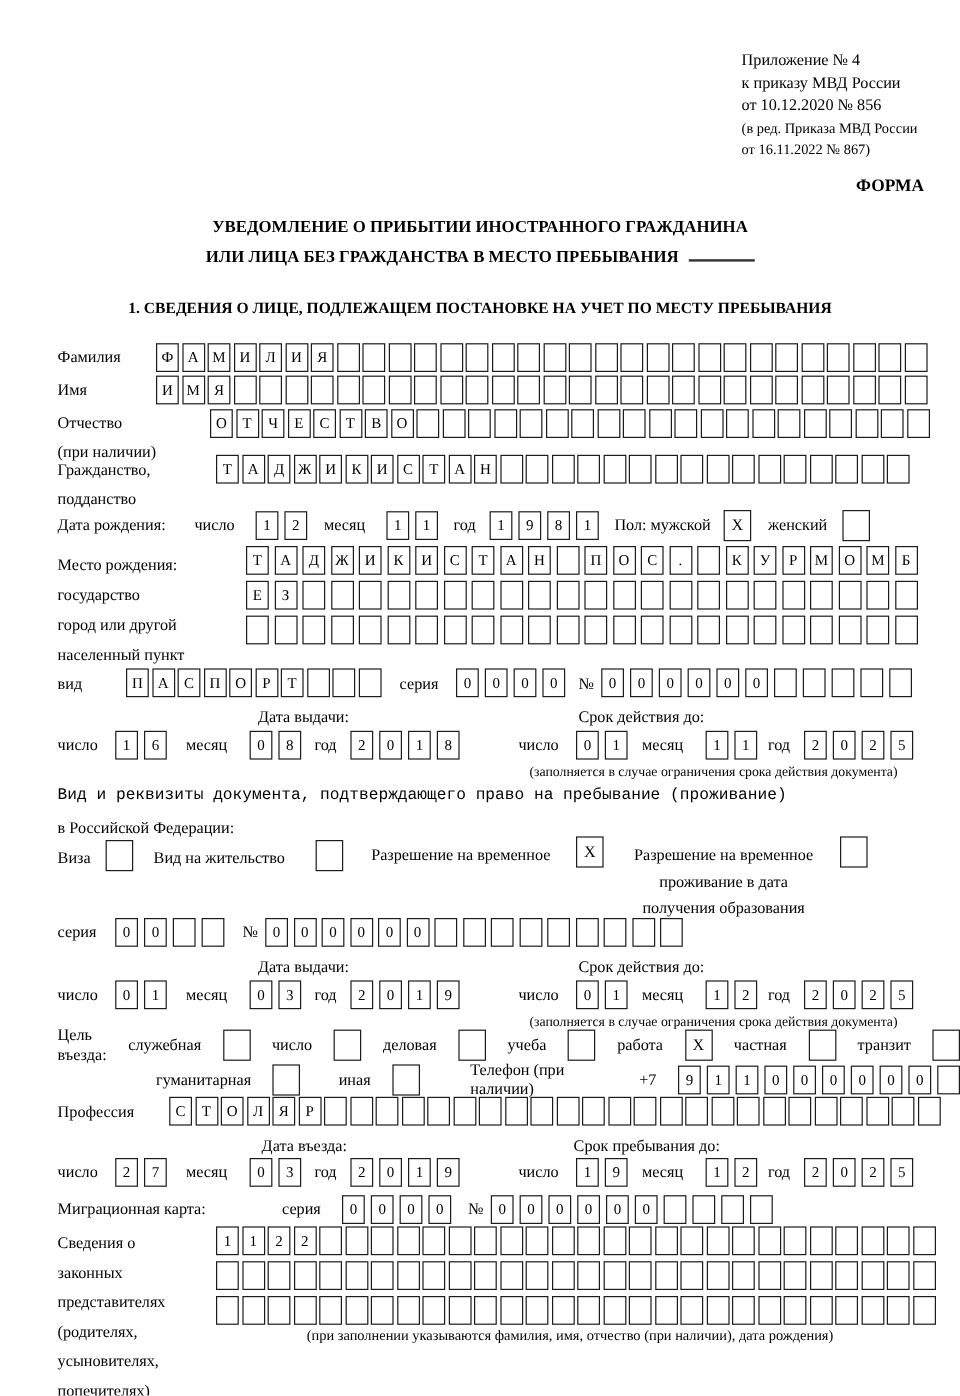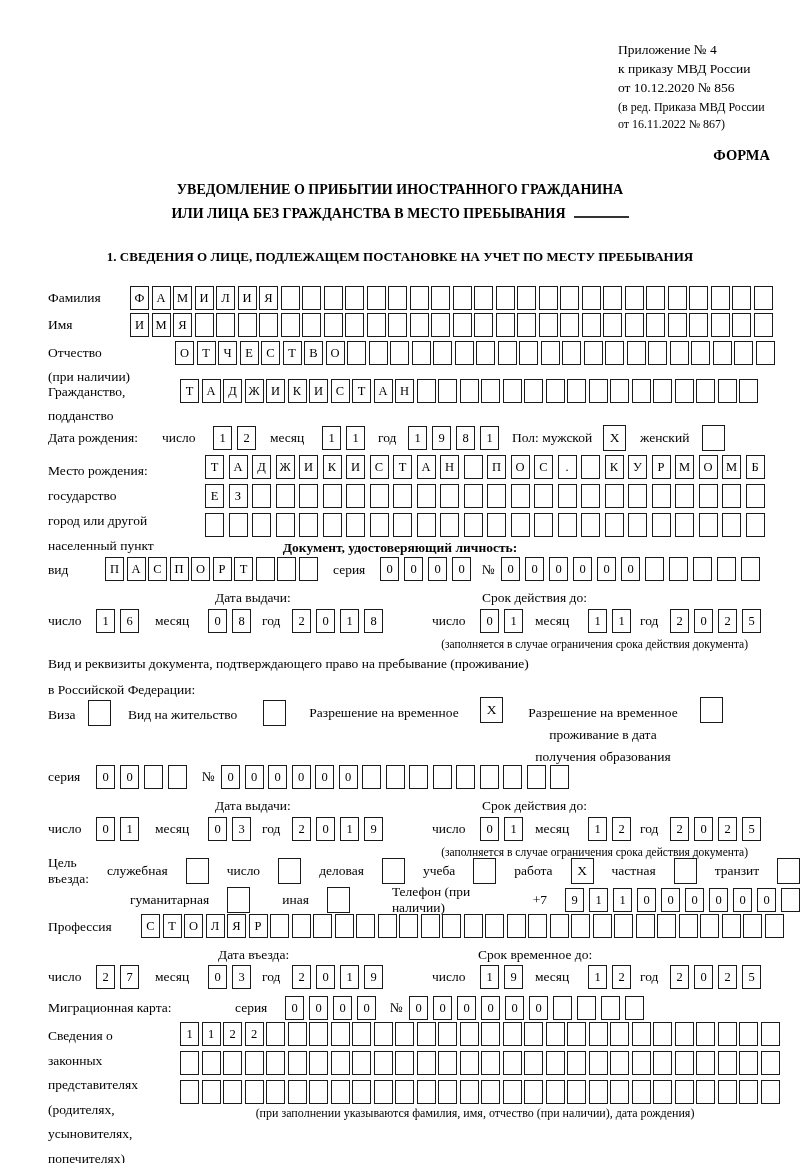--- a/index.html
+++ b/index.html
@@ -286,21 +286,20 @@
       <span class="cell"></span>
       <span class="cell"></span>
       <span class="cell"></span>
       <span class="cell"></span>
       <span class="cell"></span>
       <span class="cell"></span>
       <span class="cell"></span>
       <span class="cell"></span>
     </div>
 
-  <div class="abs center b" style="top:540px; font-size:13.5px;">Документ, удостоверяющий личность:</div>
   <div class="abs" style="left:48px; top:562px;">вид</div>
   <div class="cells abs" style="left:105px; top:557px;">
       <span class="cell">П</span>
       <span class="cell">А</span>
       <span class="cell">С</span>
       <span class="cell">П</span>
       <span class="cell">О</span>
       <span class="cell">Р</span>
       <span class="cell">Т</span>
       <span class="cell"></span>
@@ -363,21 +362,21 @@
   <div class="abs" style="left:640px; top:613px;">год</div>
   <div class="cells g5 abs" style="left:670px; top:609px;">
       <span class="cell">2</span>
       <span class="cell">0</span>
       <span class="cell">2</span>
       <span class="cell">5</span>
     </div>
 
   <div class="abs small" style="left:0; top:638px; width:748px; text-align:right;">(заполняется в случае ограничения срока действия документа)</div>
 
-  <div class="abs" style="left:48px; top:656px;">Вид и реквизиты документа, подтверждающего право на пребывание (проживание)</div>
+  <div class="abs" style="left:48px; top:656px;font-family:Liberation Mono, monospace;">Вид и реквизиты документа, подтверждающего право на пребывание (проживание)</div>
   <div class="abs" style="left:48px; top:682px;">в Российской Федерации:</div>
 
   <div class="abs" style="left:48px; top:707px;">Виза</div>
   <div class="cell cb abs" style="left:88px; top:700px;"></div>
   <div class="abs" style="left:128px; top:707px;">Вид на жительство</div>
   <div class="cell cb abs" style="left:263px; top:700px;"></div>
   <div class="abs opt" style="left:298px; top:702px; width:172px;">
     <div>Разрешение на временное</div>
   </div>
   <div class="cell cb abs" style="left:480px; top:697px;">X</div>
@@ -522,21 +521,21 @@
       <span class="cell"></span>
       <span class="cell"></span>
       <span class="cell"></span>
       <span class="cell"></span>
       <span class="cell"></span>
       <span class="cell"></span>
       <span class="cell"></span>
     </div>
 
   <div class="abs" style="left:218px; top:947px;">Дата въезда:</div>
-  <div class="abs" style="left:478px; top:947px;">Срок временное до:</div>
+  <div class="abs" style="left:478px; top:947px;">Срок пребывания до:</div>
 
   <div class="abs" style="left:48px; top:969px;">число</div>
   <div class="cells g5 abs" style="left:96px; top:965px;">
       <span class="cell">2</span>
       <span class="cell">7</span>
     </div>
   <div class="abs" style="left:155px; top:969px;">месяц</div>
   <div class="cells g5 abs" style="left:208px; top:965px;">
       <span class="cell">0</span>
       <span class="cell">3</span>

